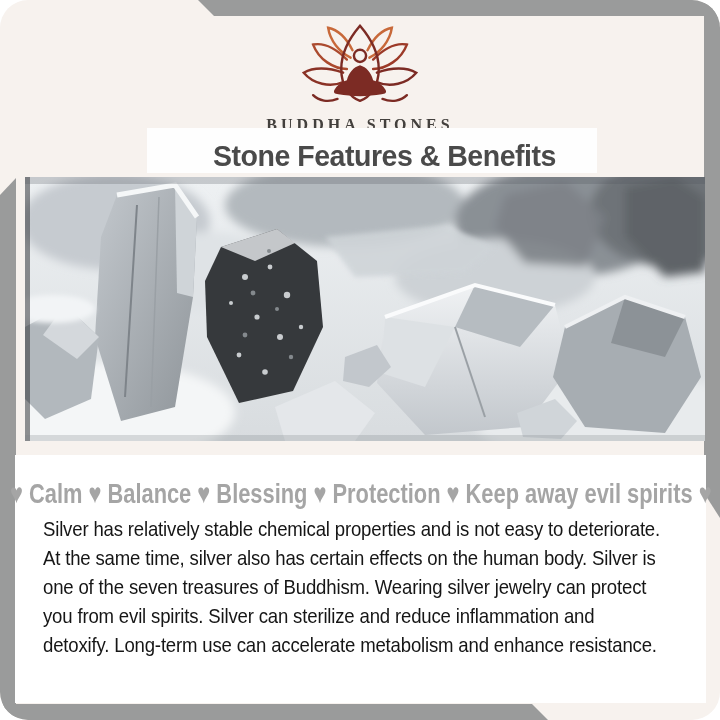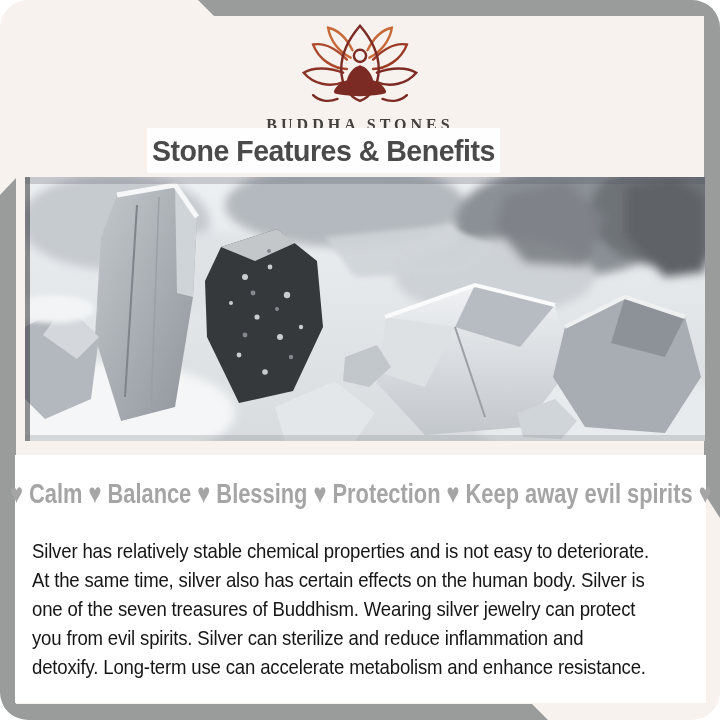--- a/index.html
+++ b/index.html
@@ -23,22 +23,22 @@
   
   .brand{position:absolute;left:0;top:22px;width:720px;text-align:center;}
   .brand svg{display:block;margin:0 auto;}
   .brand-name{
     margin-top:2px;font-family:"Liberation Serif",serif;font-weight:600;
     font-size:16px;letter-spacing:4px;color:#43403d;
   }
 
   
   .title-band{
-    position:absolute;left:147px;top:128px;width:353px;height:45px;
-    background:#fefefe;display:flex;align-items:center;justify-content:center;
+    position:absolute;left:147px;top:128px;width:426px;height:45px;
+    background:#fefefe;display:flex;align-items:flex-end;justify-content:center;padding-left:24px;
   }
   .title-band .title{
     font-size:30px;font-weight:bold;color:#4a4a4a;white-space:nowrap;
     transform:scaleX(.95);letter-spacing:-.5px;
   }
 
   
   .photo{
     position:absolute;left:25px;top:177px;width:680px;height:264px;overflow:hidden;
     box-shadow:inset 0 0 0 1px rgba(60,64,68,.25);
@@ -60,21 +60,21 @@
 
   
   .card{
     position:absolute;left:15px;top:455px;width:691px;height:248px;background:#ffffff;
   }
   .tagline-row{margin-top:23px;display:flex;justify-content:center;}
   .tagline{
     font-size:28px;font-weight:bold;color:#a5a5a5;white-space:nowrap;
     transform:scaleX(.78);
   }
-  .desc{margin-top:26px;padding-left:17px;}
+  .desc{margin-top:4px;padding-left:28px;}
   .desc-line{
     font-size:21px;color:#161616;line-height:29px;white-space:nowrap;
     transform:scaleX(.885);transform-origin:left center;letter-spacing:-.2px;
   }
 </style>
 </head>
 <body>
 
 <div class="page">
 

